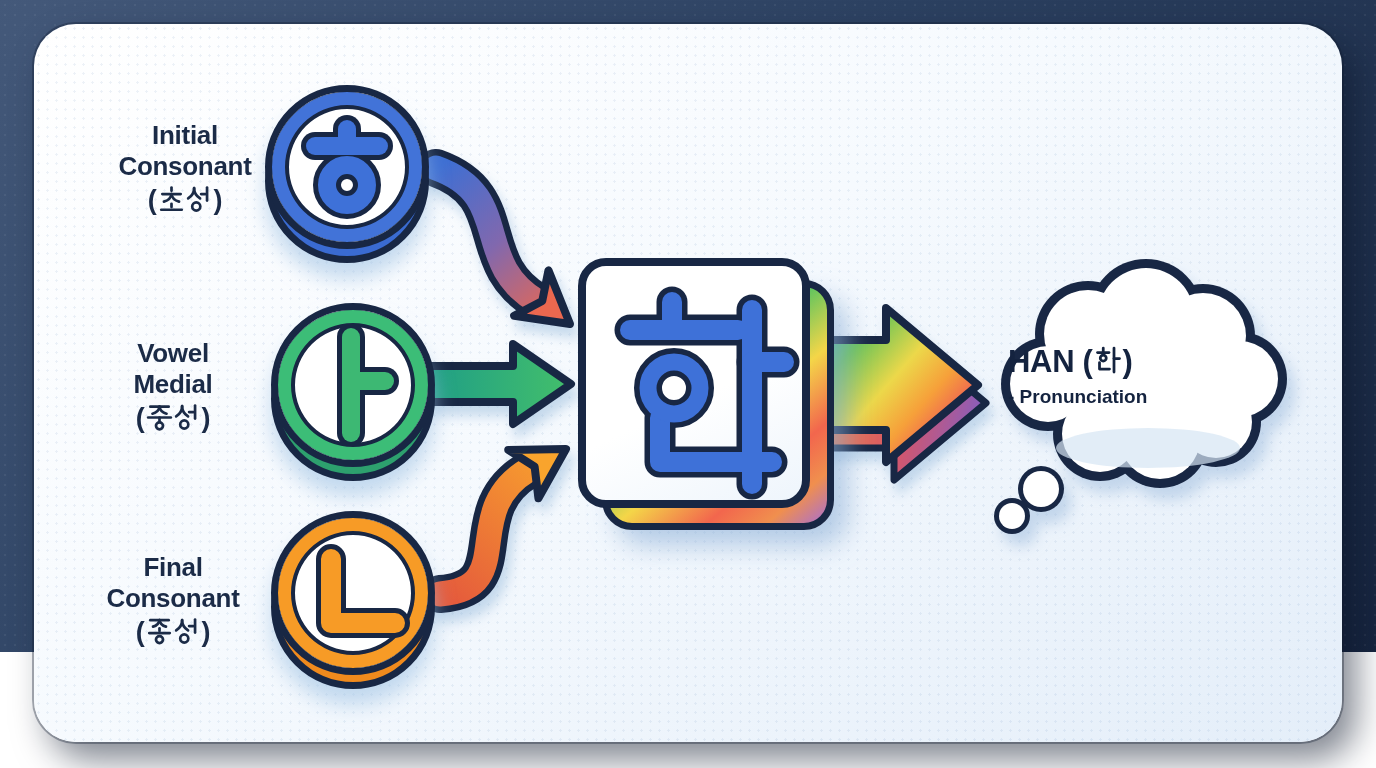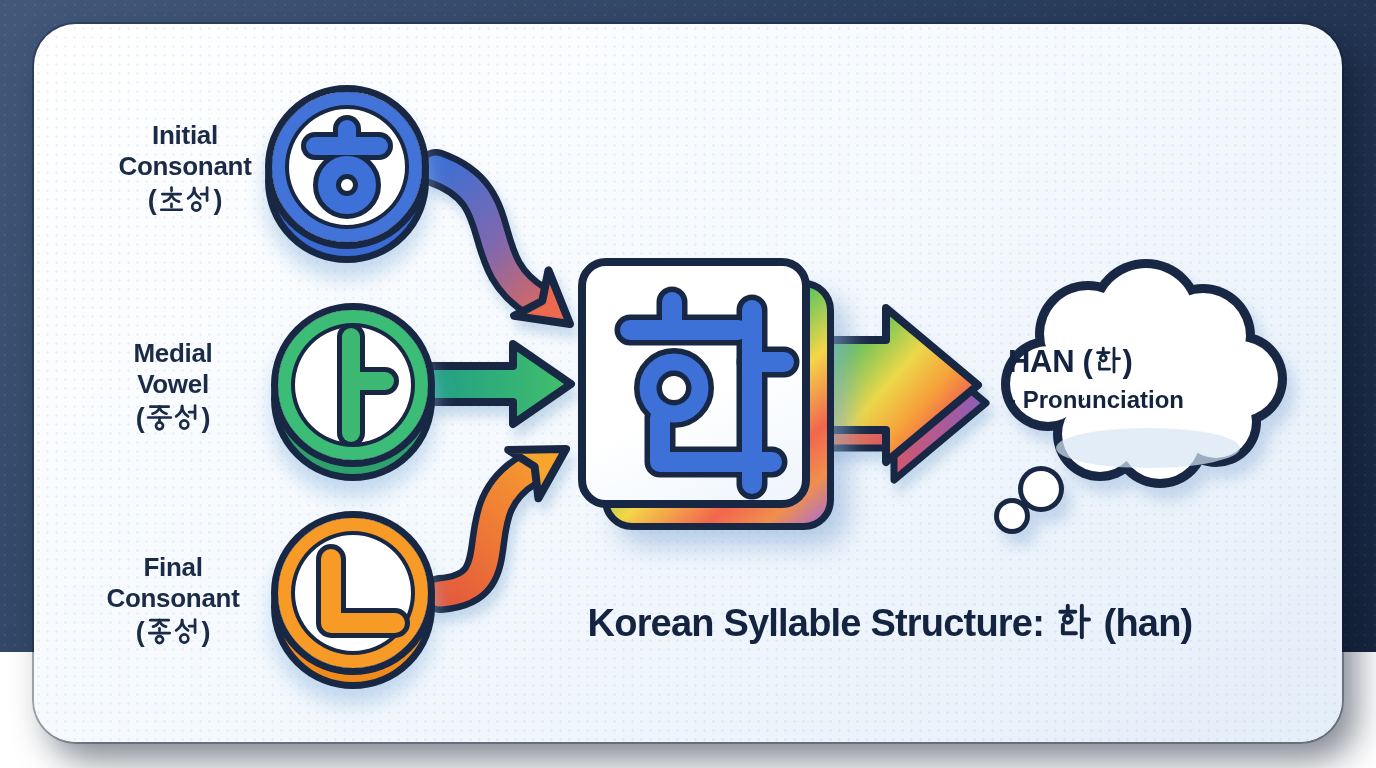--- a/index.html
+++ b/index.html
@@ -56,21 +56,21 @@
     border:8px solid #182744;box-sizing:border-box;
     background:linear-gradient(155deg,#ffffff 55%,#eef5fc 100%);
     display:flex;align-items:center;justify-content:center;}
   .glyph{display:block;}
   
   .cloud-svg{position:absolute;left:988px;top:256px;z-index:2;
     filter:drop-shadow(8px 12px 7px rgba(160,190,222,.55));}
   .cloud-text{position:absolute;left:1008px;top:344px;width:280px;text-align:left;
     color:#14233f;z-index:3;}
   .cloud-line1{font-size:31px;font-weight:800;letter-spacing:-.3px;}
-  .cloud-line2{font-size:24px;font-weight:800;margin-top:6px;}
+  .cloud-line2{font-size:19px;font-weight:800;margin-top:6px;}
   .han-mini{width:26px;height:28px;vertical-align:-2px;margin:0 2px;
     fill:none;stroke:#14233f;stroke-width:11;stroke-linecap:round;stroke-linejoin:round;}
   
   .main-title{position:absolute;left:480px;top:602px;width:820px;text-align:center;
     font-size:38px;font-weight:800;color:#14233f;letter-spacing:-.8px;z-index:3;}
   .title-han{width:34px;height:37px;vertical-align:-4px;margin:0 3px;stroke-width:12;}
   .sr{position:absolute;width:1px;height:1px;overflow:hidden;clip:rect(0 0 0 0);white-space:nowrap;}
 </style>
 </head>
 <body>
@@ -183,22 +183,22 @@
           <use href="#g-cho"></use>
         </svg>
       <svg class="syl">
           <use href="#g-seong"></use>
         </svg>
       <span class="paren">)</span>
       <span class="sr">(초성)</span>
     </div>
   </div>
   <div class="label" style="left:58px;top:338px;">
+    <div>Vowel</div>
     <div>Medial</div>
-    <div>Vowel</div>
     <div class="hangul-row">
       <span class="paren">(</span>
       <svg class="syl">
           <use href="#g-jung"></use>
         </svg>
       <svg class="syl">
           <use href="#g-seong"></use>
         </svg>
       <span class="paren">)</span>
       <span class="sr">(중성)</span>
@@ -324,18 +324,13 @@
   </svg>
   <div class="cloud-text">
     <div class="cloud-line1">
       <span>HAN (</span><svg class="han-mini">
           <use href="#g-han"></use>
         </svg><span>)</span>
     </div>
     <div class="cloud-line2">- Pronunciation</div>
   </div>
 
-  <div class="main-title">
-    <span>Korean Syllable Structure: </span><svg class="han-mini title-han">
-        <use href="#g-han"></use>
-      </svg><span> (han)</span>
-  </div>
 </div>
 
 </body></html>

